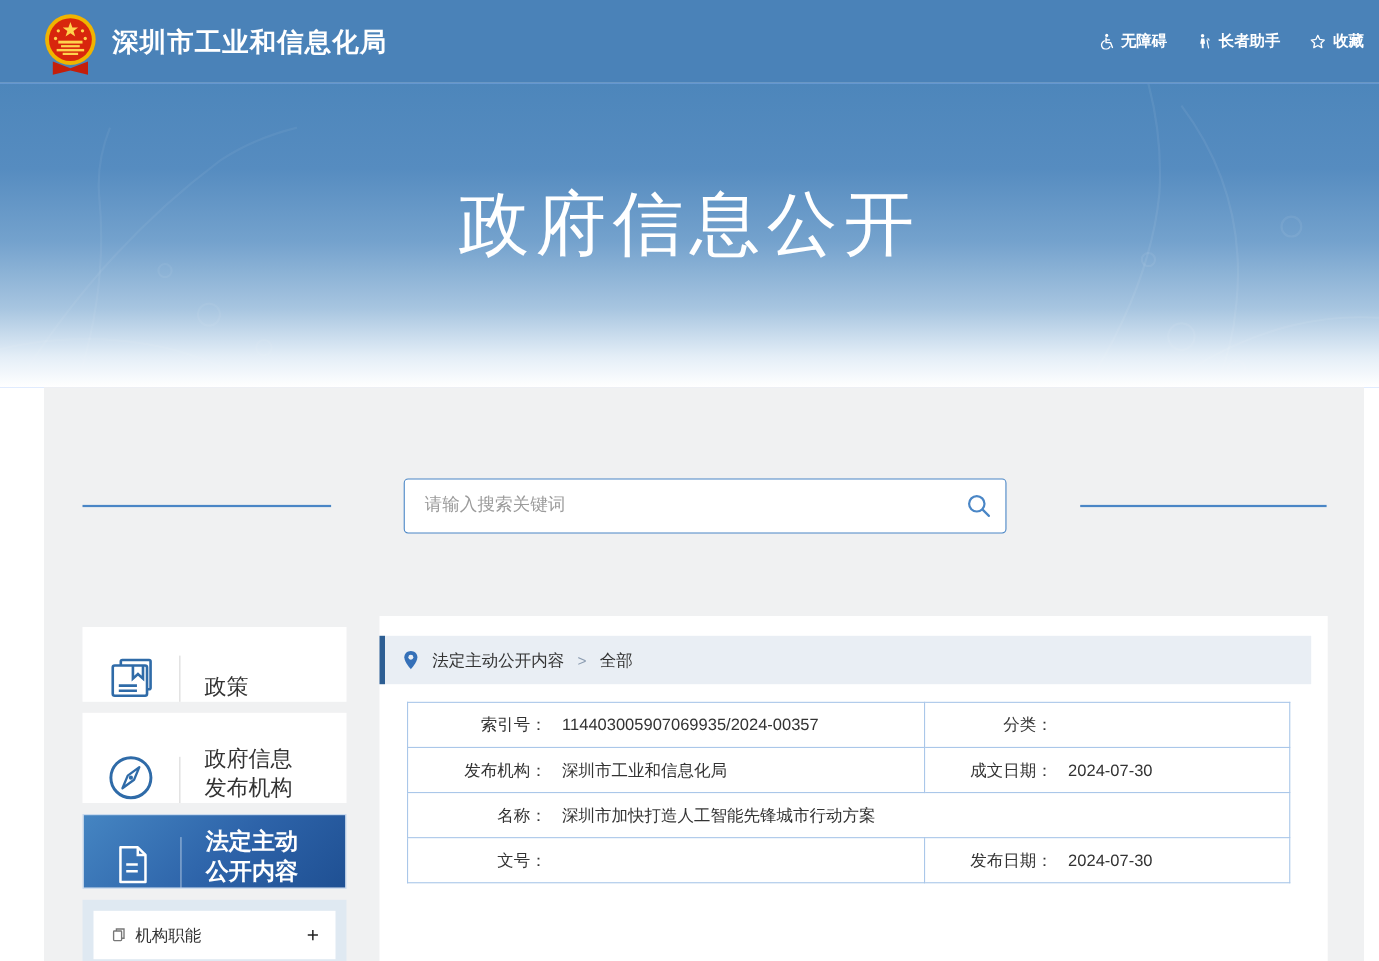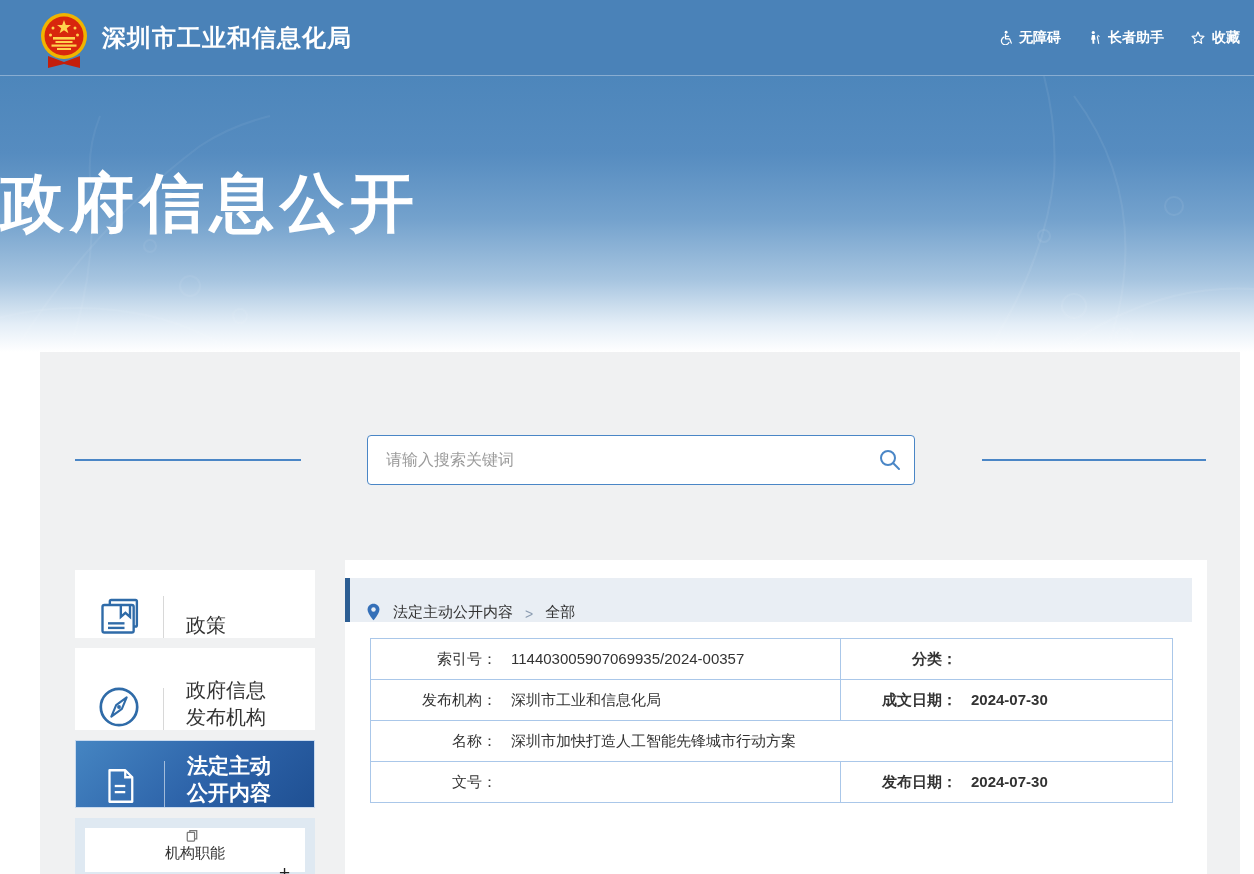--- a/index.html
+++ b/index.html
@@ -21,21 +21,21 @@
   .header-links { margin-left:auto; display:flex; align-items:center; gap:26px; }
   .header-link { display:flex; align-items:center; gap:6px; color:#fff; font-size:14px; cursor:pointer; white-space:nowrap;font-weight:bold; }
 
   
   .banner {
     position:relative; height:276px; overflow:hidden;
     background:linear-gradient(180deg,#4d86bb 0%,#568cc0 28%,#74a2cd 52%,#a7c5e0 74%,#e4eef7 90%,#ffffff 100%);
   }
   .banner-title {
     position:absolute; top:84px; left:0; width:100%;
-    font-size:64px; font-weight:bold; color:#fff; letter-spacing:6px;
+    text-align:center; font-size:64px; font-weight:normal; color:#fff; letter-spacing:6px;
   }
   .flower { position:absolute; opacity:.35; }
   .flower.left { left:-60px; top:10px; }
   .flower.right { right:-30px; top:-20px; }
 
   
   .page { position:absolute; top:352px; left:0; width:1254px; height:522px; background:#fff; }
   .panel { position:absolute; left:40px; top:0; width:1200px; height:522px; background:#f0f1f2; }
 
   .deco-line { position:absolute; height:0; border-top:2px solid #4a86c6; }
@@ -68,40 +68,40 @@
   .side-card.active {
     background:linear-gradient(135deg,#4585c2 0%,#2d63a9 55%,#1f5093 100%);
     border:1px solid #c9daee;
   }
   .side-card.active .side-label { color:#fff; font-weight:bold; font-size:21px; }
   .side-card.active .side-divider { background:rgba(255,255,255,.55); height:46px; }
 
   .submenu { background:#dfe9f2; height:66px; padding:10px; overflow:hidden; }
   .submenu-row {
     background:#fff; height:44px; display:flex; align-items:center;
-    padding:0 15px; font-size:15px; color:#333; cursor:pointer;flex-direction:column;
+    padding:0 15px; font-size:15px; color:#333; cursor:pointer;
   }
   .submenu-row .pages { margin-right:7px; display:flex; }
   .plus { margin-left:auto; font-size:19px; color:#222; line-height:1; cursor:pointer; }
 
   
   .main { position:absolute; left:305px; top:208px; width:862px; height:314px; background:#fff; }
   .crumb {
     margin-top:18px; width:847px; height:44px; background:#e9eef4;
-    border-left:5px solid #2d5e93; display:flex; align-items:flex-end;
+    border-left:5px solid #2d5e93; display:flex; align-items:center;
     padding-left:16px; font-size:15px; color:#333;
   }
   .crumb .pin { display:flex; margin-right:12px; }
   .crumb .sep { color:#8a9bb0; margin:0 12px; font-size:14px; }
   .crumb-link { cursor:pointer; }
 
   .info-table { margin:16px 0 0 25px; width:802px; border-collapse:collapse; font-size:15px; color:#333; table-layout:fixed; }
   .info-table td { border:1px solid #aac7e9; height:41px; background:#fff; padding:0 6px; }
   td.c-left  { width:470px; }
-  td.c-right { width:332px;font-weight:bold; }
+  td.c-right { width:332px; }
   .lbl  { display:inline-block; width:120px; text-align:right; white-space:nowrap; }
   .lbl.r { width:110px; }
   .val  { margin-left:14px; }
 </style>
 </head>
 <body>
 
 <div class="stage">
 
   <div class="header">

